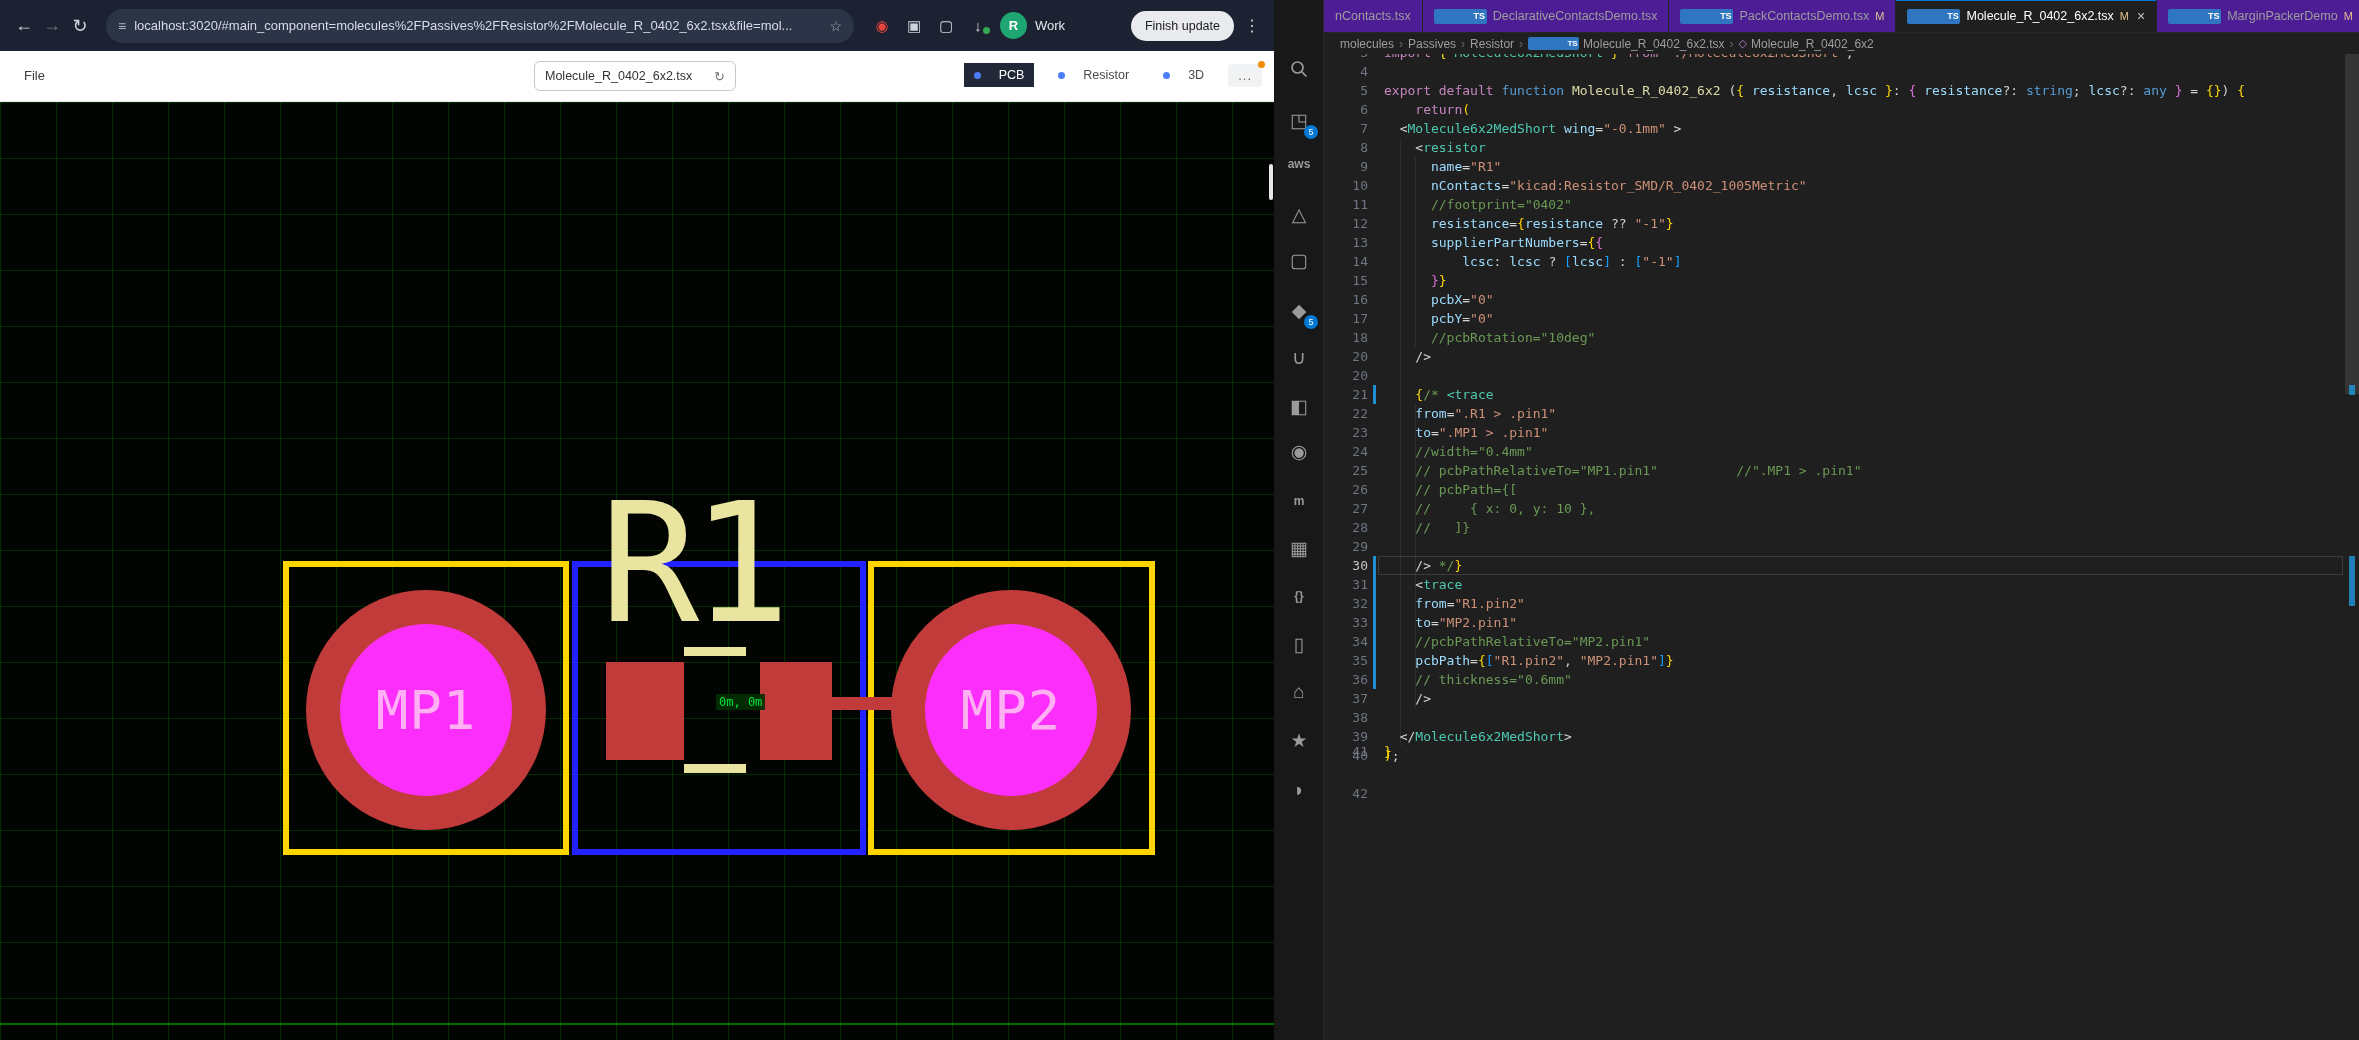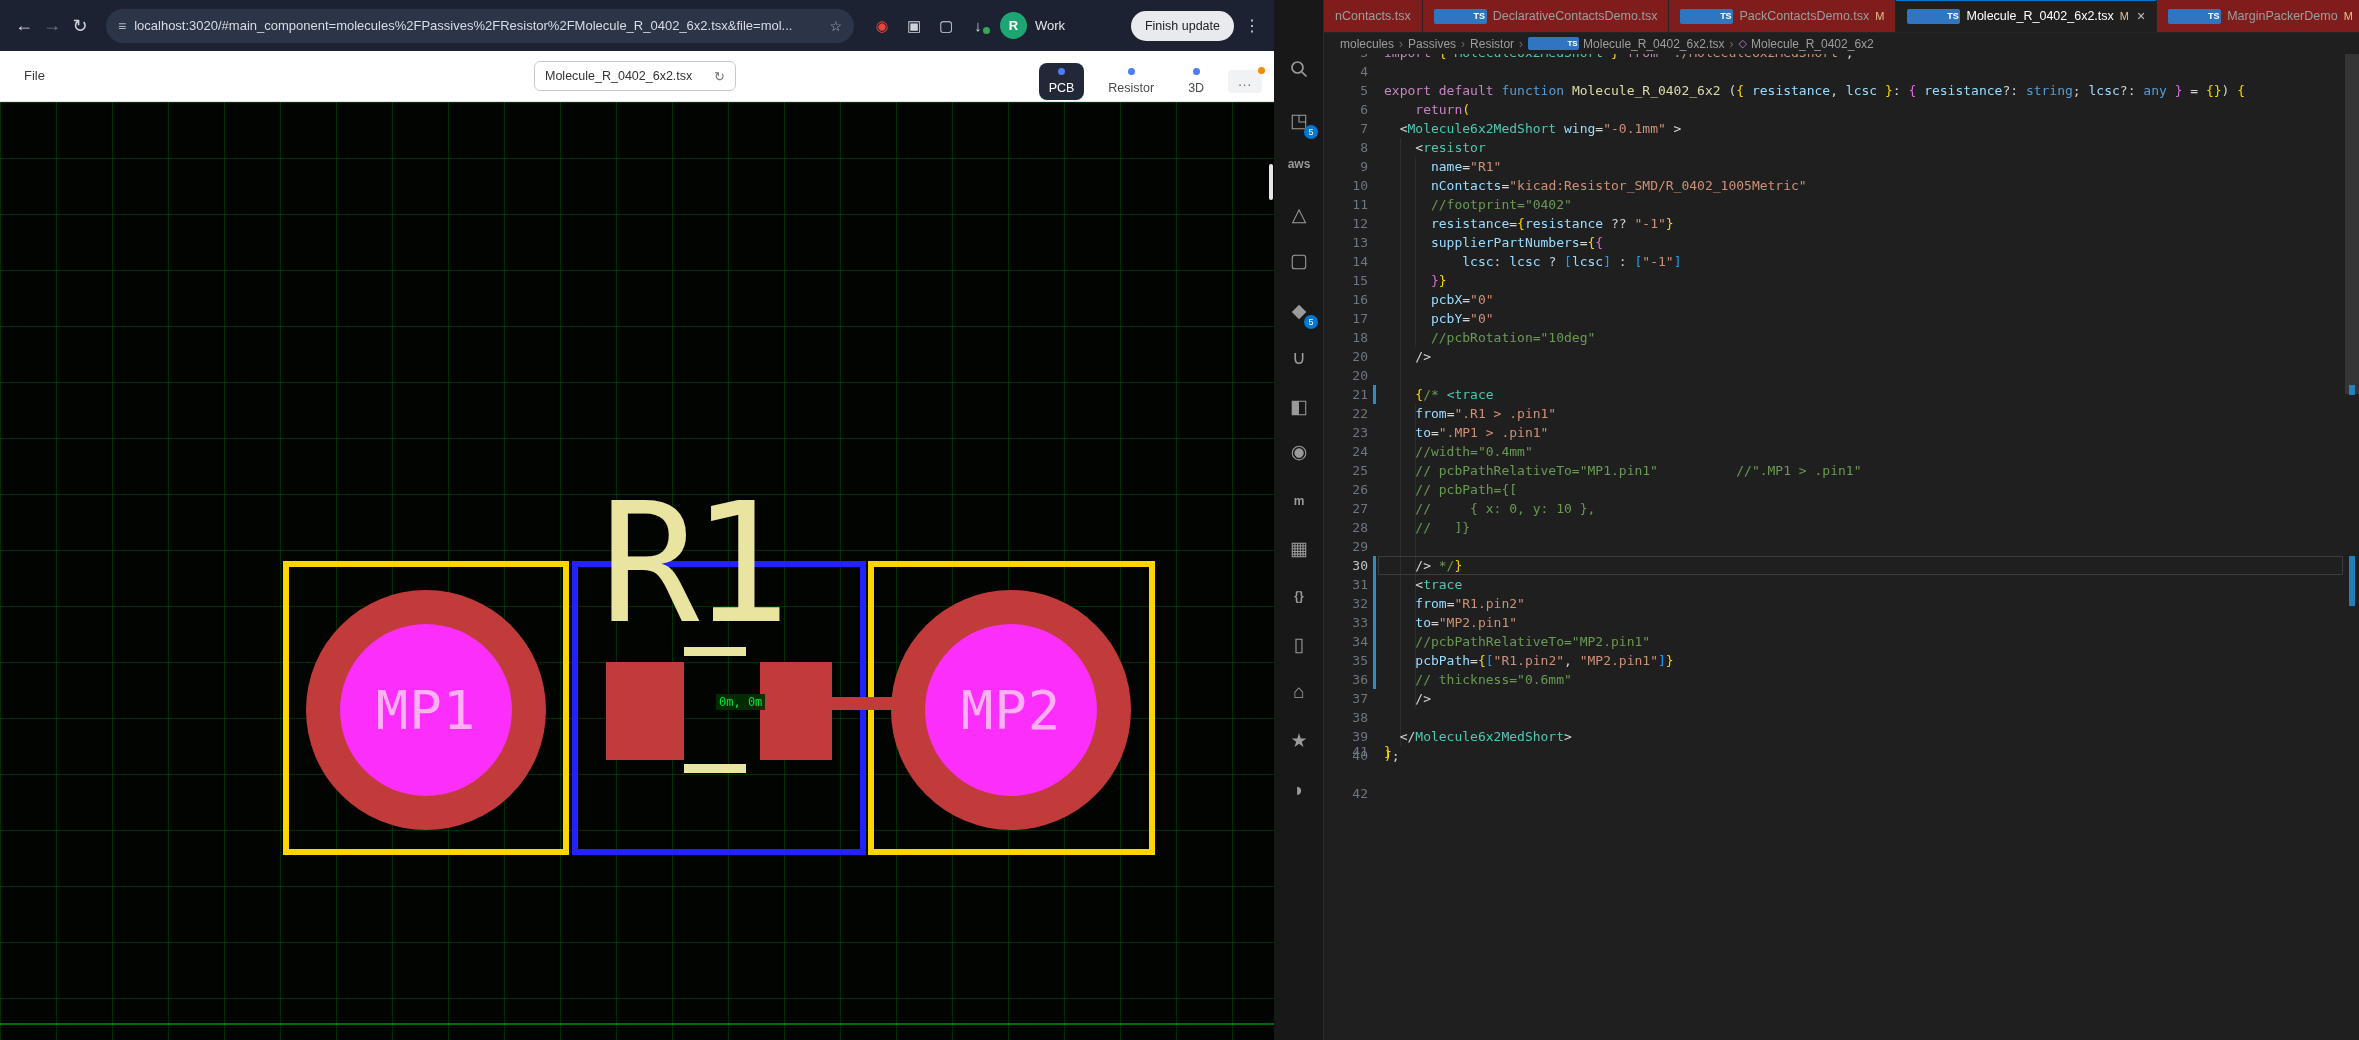--- a/index.html
+++ b/index.html
@@ -19,21 +19,21 @@
   .finish-btn{margin-left:auto;height:30px;border-radius:15px;background:#e8eaed;color:#202124;font-size:12.5px;display:flex;align-items:center;padding:0 14px;white-space:nowrap;}
   .kebab{color:#cfd3dc;font-size:16px;margin:0 4px 0 10px;}
   .dl-dot{position:absolute;right:4px;bottom:0;width:7px;height:7px;border-radius:50%;background:#34a853;}
   .rec{color:#e8453c;}
 
   .app-toolbar{position:absolute;left:0;top:51px;width:1274px;height:51px;background:#fff;border-bottom:1px solid #e6e6e6;box-sizing:border-box;padding-left:8px;}
   .file-menu{position:absolute;left:24px;top:17px;font-size:13px;color:#3c3c3c;}
   .comp-select{position:absolute;left:534px;top:10px;width:202px;height:30px;border:1px solid #c9c9c9;border-radius:6px;background:#fff;display:flex;align-items:center;justify-content:space-between;padding:0 10px;box-sizing:border-box;font-size:12.5px;color:#333;}
   .sync{color:#777;font-size:13px;}
   .view-group{position:absolute;right:12px;top:12px;display:flex;align-items:center;gap:14px;}
-  .vbtn{display:flex;align-items:center;gap:6px;font-size:12.5px;color:#4a4a4a;padding:5px 10px;border-radius:8px;flex-direction:column;}
+  .vbtn{display:flex;align-items:center;gap:18px;font-size:12.5px;color:#4a4a4a;padding:5px 10px;border-radius:0;}
   .vbtn .dot{width:7px;height:7px;border-radius:50%;background:#4c7dfc;}
   .vbtn.active{background:#222838;color:#fff;}
   .more-btn{position:relative;background:#f1f2f4;border-radius:4px;padding:4px 10px;color:#666;font-size:13px;letter-spacing:1px;}
   .notif-dot{position:absolute;top:-3px;right:-3px;width:7px;height:7px;border-radius:50%;background:#f08c00;}
 
   .canvas{position:absolute;left:0;top:102px;width:1274px;height:938px;background-color:#010401;
     background-image:
       repeating-linear-gradient(to right, rgba(0,210,0,0.20) 0px, rgba(0,210,0,0.20) 1px, transparent 1px, transparent 56px),
       repeating-linear-gradient(to bottom, rgba(0,210,0,0.20) 0px, rgba(0,210,0,0.20) 1px, transparent 1px, transparent 56px);
     overflow:hidden;}
@@ -51,21 +51,21 @@
   .browser-scroll{position:absolute;left:1269px;top:164px;width:4px;height:36px;background:#e6e6e6;border-radius:2px;}
 
   
   .vscode{position:absolute;left:1274px;top:0;width:1085px;height:1040px;background:#1f1f1f;overflow:hidden;}
   .activitybar{position:absolute;left:0;top:0;width:50px;height:1040px;background:#181818;border-right:1px solid #2a2a2a;z-index:6;box-sizing:border-box;}
   .ab-icon{position:absolute;left:0;width:50px;height:40px;display:flex;align-items:center;justify-content:center;color:#9a9a9a;font-size:19px;}
   .ab-icon .sm-txt{font-size:12px;font-weight:bold;}
   .ab-badge{position:absolute;right:6px;bottom:1px;min-width:14px;height:14px;border-radius:7px;background:#0078d4;color:#fff;font-size:9px;display:flex;align-items:center;justify-content:center;padding:0 2px;box-sizing:border-box;}
 
   .tabbar{position:absolute;left:50px;top:0;width:1035px;height:33px;background:#181818;display:flex;align-items:stretch;z-index:5;border-bottom:1px solid #252525;box-sizing:border-box;}
-  .tab{display:flex;align-items:center;gap:6px;padding:0 11px;font-size:12.5px;color:#9d9d9d;background:#7f1d1d;border-right:1px solid #252525;white-space:nowrap;overflow:hidden;}
+  .tab{display:flex;align-items:center;gap:6px;padding:0 11px;font-size:12.5px;color:#9d9d9d;background:#4c1d95;border-right:1px solid #252525;white-space:nowrap;overflow:hidden;}
   .tab.active{background:#1f1f1f;color:#fff;box-shadow:inset 0 1px 0 #0078d4;}
   .ts-badge{width:15px;height:15px;background:#3075c0;color:#fff;font-size:9px;font-weight:bold;display:flex;align-items:center;justify-content:center;border-radius:2px;flex:0 0 auto;padding-left:38px;}
   .ts-badge.sm{width:13px;height:13px;font-size:8px;}
   .mod{color:#e2c08d;font-size:11px;}
   .close{color:#c5c5c5;font-size:14px;margin-left:2px;}
   .tab-actions{margin-left:auto;display:flex;align-items:center;gap:14px;padding:0 14px;color:#9d9d9d;font-size:13px;}
 
   .crumbs{position:absolute;left:50px;top:33px;width:1035px;height:21px;background:#1f1f1f;display:flex;align-items:center;gap:5px;padding-left:16px;font-size:12px;color:#9d9d9d;z-index:4;box-sizing:border-box;}
   .crumb{display:flex;align-items:center;gap:4px;}
   .sep{color:#6a6a6a;}

